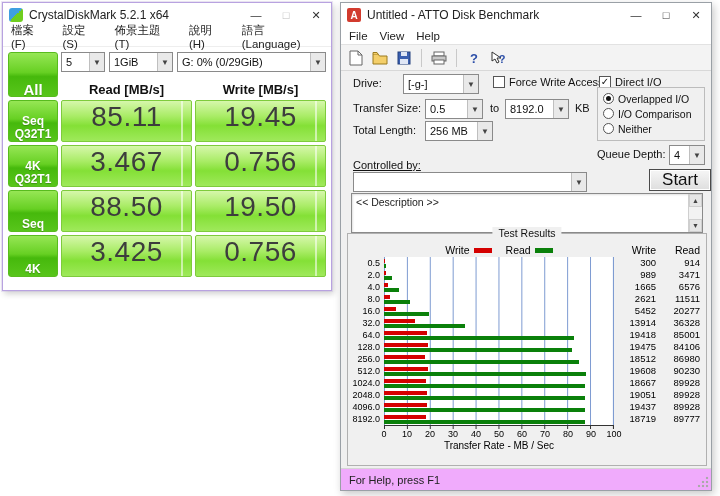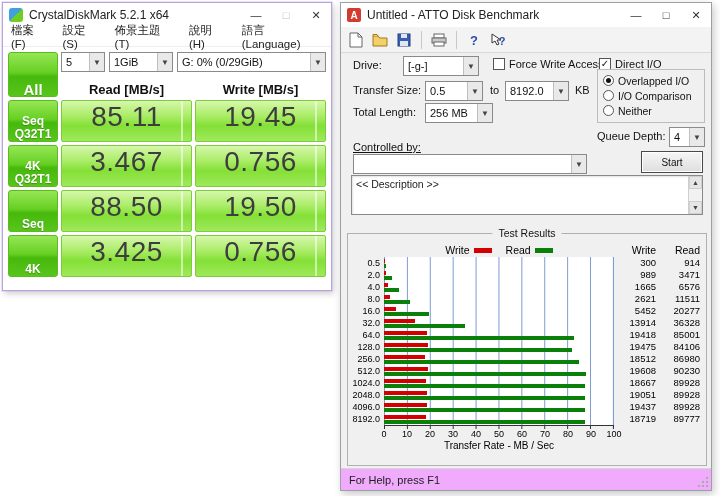--- a/index.html
+++ b/index.html
@@ -42,21 +42,21 @@
   .atto-form { position:relative; height:162px; font-size:11px; color:#111; }
   .flabel { position:absolute; white-space:nowrap; }
   .fdd { position:absolute; }
   .cb { position:absolute; display:flex; align-items:center; gap:4px; cursor:pointer; }
   .cb .box { width:12px; height:12px; border:1px solid #555; background:#fff; font-size:10px; line-height:10px; text-align:center; color:#111; }
   .rgroup { position:absolute; left:256px; top:16px; width:108px; height:54px; border:1px solid #bcbcbc; padding:3px 5px; }
   .radio { display:flex; align-items:center; gap:4px; height:15px; font-size:10.5px; cursor:pointer; }
   .radio .dot { width:11px; height:11px; border:1px solid #555; border-radius:50%; background:#fff; position:relative; flex:0 0 auto; }
   .radio.sel .dot::after { content:""; position:absolute; left:2px; top:2px; width:5px; height:5px; border-radius:50%; background:#111; }
   .underline { text-decoration:underline; }
-  .startbtn { position:absolute; left:300px; top:98px; width:62px; height:22px; background:linear-gradient(#f6f6f6,#dedede); border:1px solid #4a4a4a; box-shadow:inset 0 0 0 1px #fff; font-size:10px; display:flex; align-items:center; justify-content:center; cursor:pointer; }
+  .startbtn { position:absolute; left:308px; top:98px; width:62px; height:22px; background:linear-gradient(#f6f6f6,#dedede); border:1px solid #4a4a4a; box-shadow:inset 0 0 0 1px #fff; font-size:17px; display:flex; align-items:center; justify-content:center; cursor:pointer; }
   .descbox { position:absolute; left:10px; top:122px; width:352px; height:40px; border:1px solid #8a8a8a; background:#fff; box-shadow:inset 1px 1px 2px rgba(0,0,0,.12); display:flex; }
   .descbox .txt { flex:1; font-size:10.5px; padding:2px 4px; color:#222; }
   .vscroll { width:14px; border-left:1px solid #cfcfcf; background:#f2f2f2; display:flex; flex-direction:column; justify-content:space-between; }
   .varrow { height:13px; font-size:7px; display:flex; align-items:center; justify-content:center; color:#444; background:#e6e6e6; border:1px solid #cfcfcf; cursor:pointer; }
 
   
   .results { position:absolute; left:6px; top:230px; width:360px; height:233px; border:1px solid #b0b0b0; }
   .results .gtitle { position:absolute; top:-7px; left:50%; transform:translateX(-50%); background:#f0f0f0; padding:0 6px; font-size:10.5px; color:#111; }
   .rheader { display:grid; grid-template-columns:36px 1fr 48px 44px; margin-top:9px; height:14px; align-items:center; font-size:10.5px; }
   .legend { display:flex; align-items:center; justify-content:center; gap:14px; }
@@ -176,20 +176,25 @@
 <div class="window atto">
   <div class="titlebar">
     <div class="ticon">A</div>
     <div class="ttext">Untitled - ATTO Disk Benchmark</div>
     <div class="capbtns">
       <div class="capbtn">—</div>
       <div class="capbtn">□</div>
       <div class="capbtn">✕</div>
     </div>
   </div>
+  <div class="menubar">
+    <span>File</span>
+    <span>View</span>
+    <span>Help</span>
+  </div>
   <div class="toolbar">
     <div class="tbtn">
       <svg width="14" height="16" viewBox="0 0 14 16">
           <path d="M1 1 h8 l4 4 v10 h-12 z" fill="#fff" stroke="#666"></path>
           <path d="M9 1 v4 h4" fill="none" stroke="#666"></path>
         </svg>
     </div>
     <div class="tbtn">
       <svg width="16" height="14" viewBox="0 0 16 14">
           <path d="M1 3 h5 l1.5 2 H15 v8 H1 z" fill="#f4cf6a" stroke="#9a7b1e"></path>

